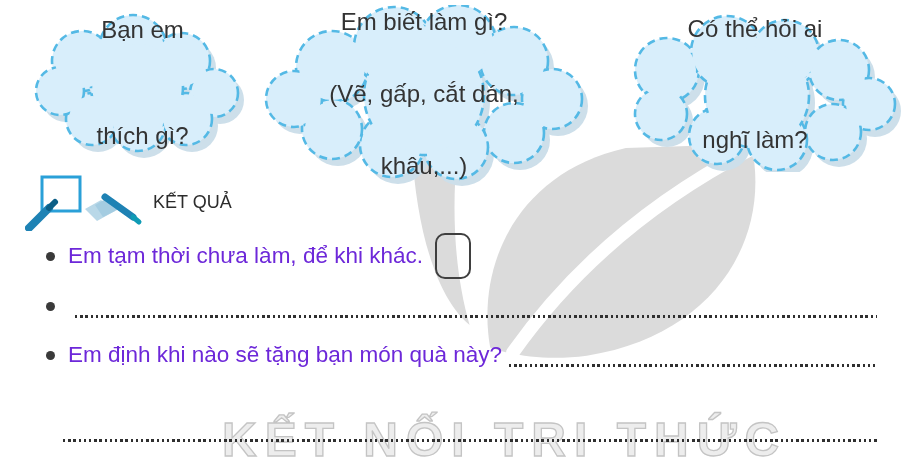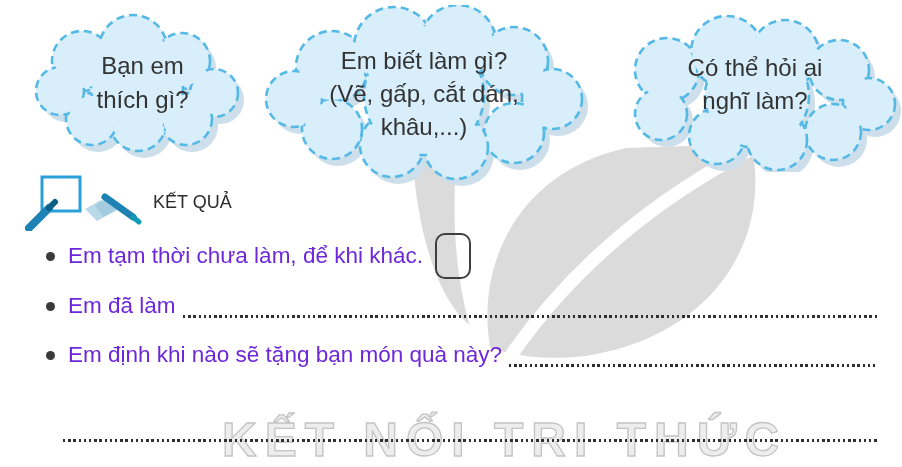--- a/index.html
+++ b/index.html
@@ -23,21 +23,21 @@
   }
 
   
   .cloud{position:absolute;z-index:2;}
   .cloud svg{position:absolute;left:0;top:0;}
   .cshadow{fill:#cddfea;}
   .cstroke{fill:#d8eefb;stroke:#54b9e5;stroke-width:2.6;stroke-dasharray:8 5;}
   .cfill{fill:#d8eefb;stroke:none;}
   .cloud-text{
     position:absolute;inset:0;z-index:3;
-    display:flex;flex-direction:column;align-items:center;justify-content:center;
+    display:flex;flex-direction:column;align-items:center;justify-content:space-between;
     font-size:24px;line-height:1.38;color:#333;text-align:center;
   }
   #cloud1{left:30px;top:13px;width:225px;height:155px;}
   #cloud1 .cloud-text{padding-bottom:16px;}
   #cloud2{left:258px;top:5px;width:332px;height:185px;}
   #cloud2 .cloud-text{padding-bottom:8px;}
   #cloud3{left:605px;top:12px;width:300px;height:160px;}
   #cloud3 .cloud-text{padding-bottom:16px;}
 
   
@@ -227,21 +227,20 @@
   </div>
 
   <div class="row" id="row1">
     <span class="bullet"></span>
     <span class="itext">Em tạm thời chưa làm, để khi khác.</span>
     <span class="checkbox"></span>
   </div>
 
   <div class="row" id="row2">
     <span class="bullet"></span>
-    <span class="itext">Em đã làm</span>
     <span class="dots"></span>
   </div>
 
   <div class="row" id="row3">
     <span class="bullet"></span>
     <span class="itext">Em định khi nào sẽ tặng bạn món quà này?</span>
     <span class="dots"></span>
   </div>
 
 

